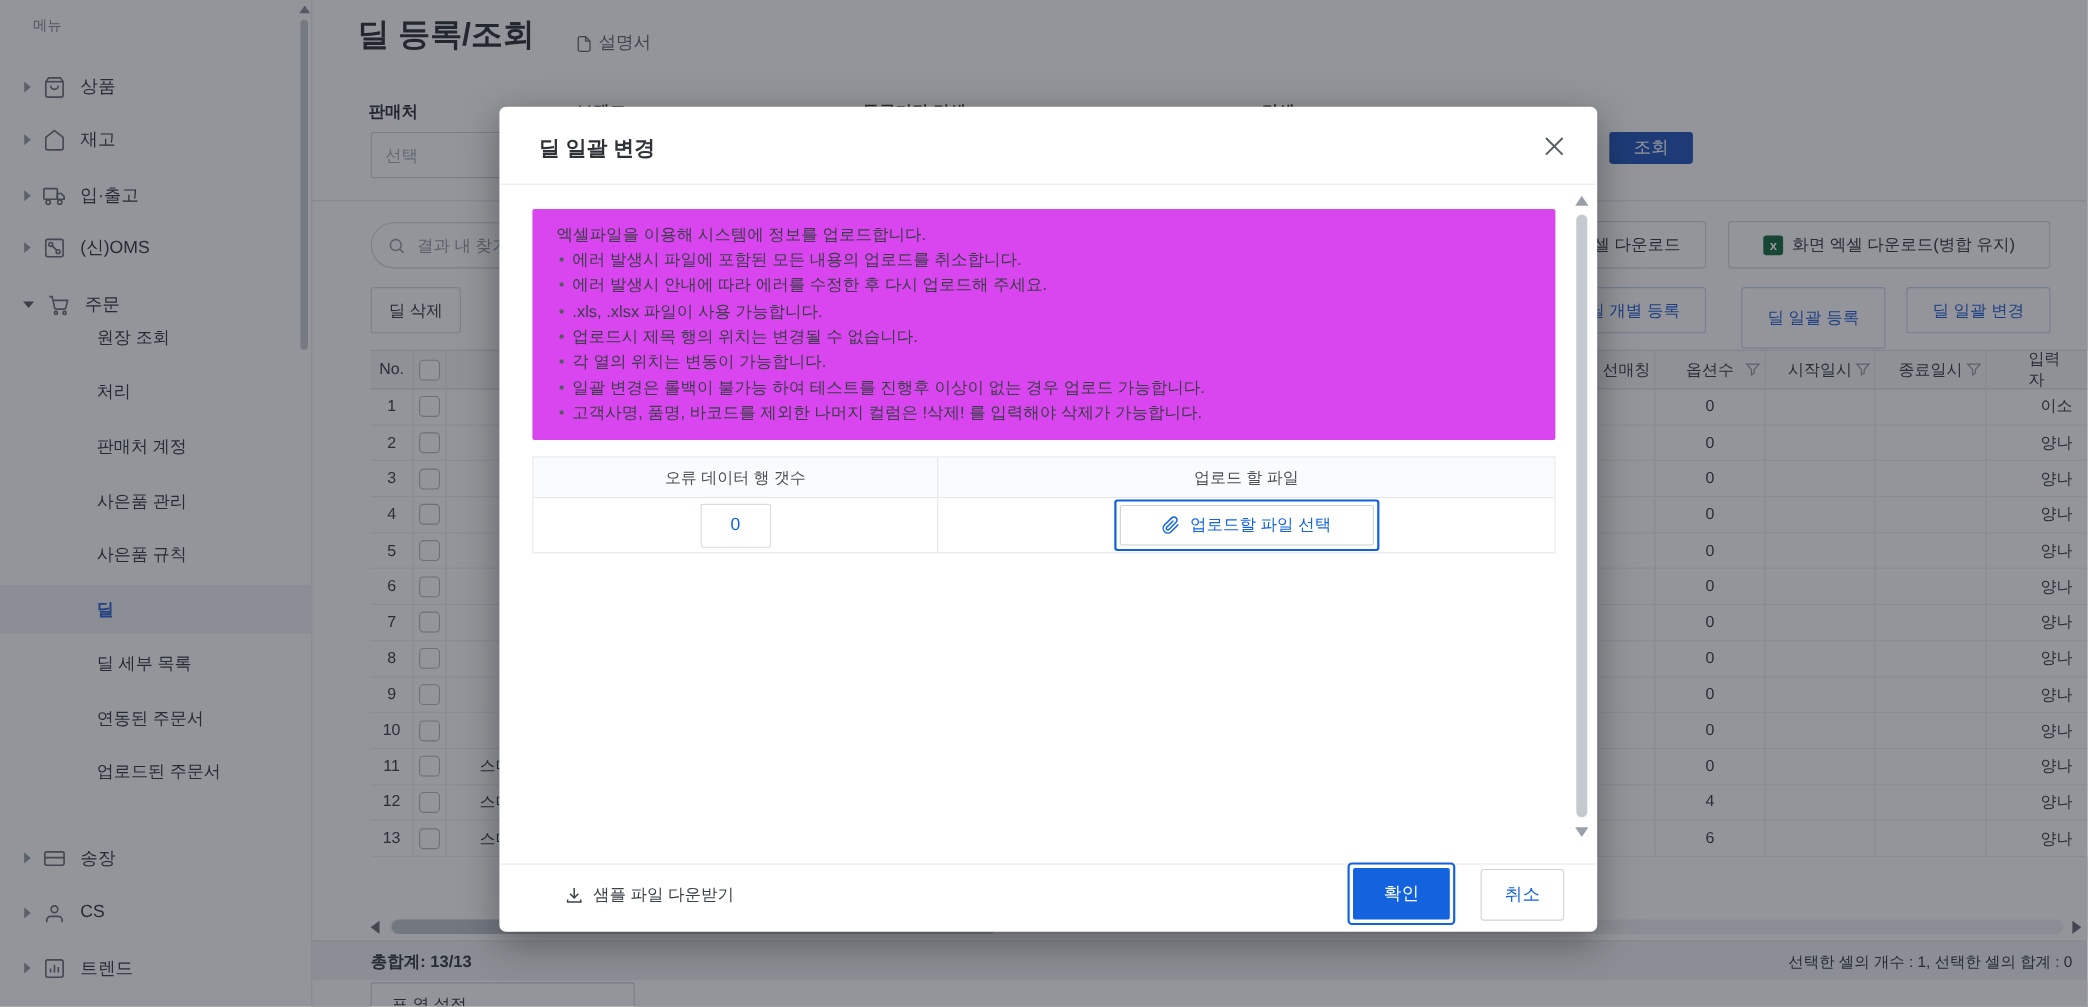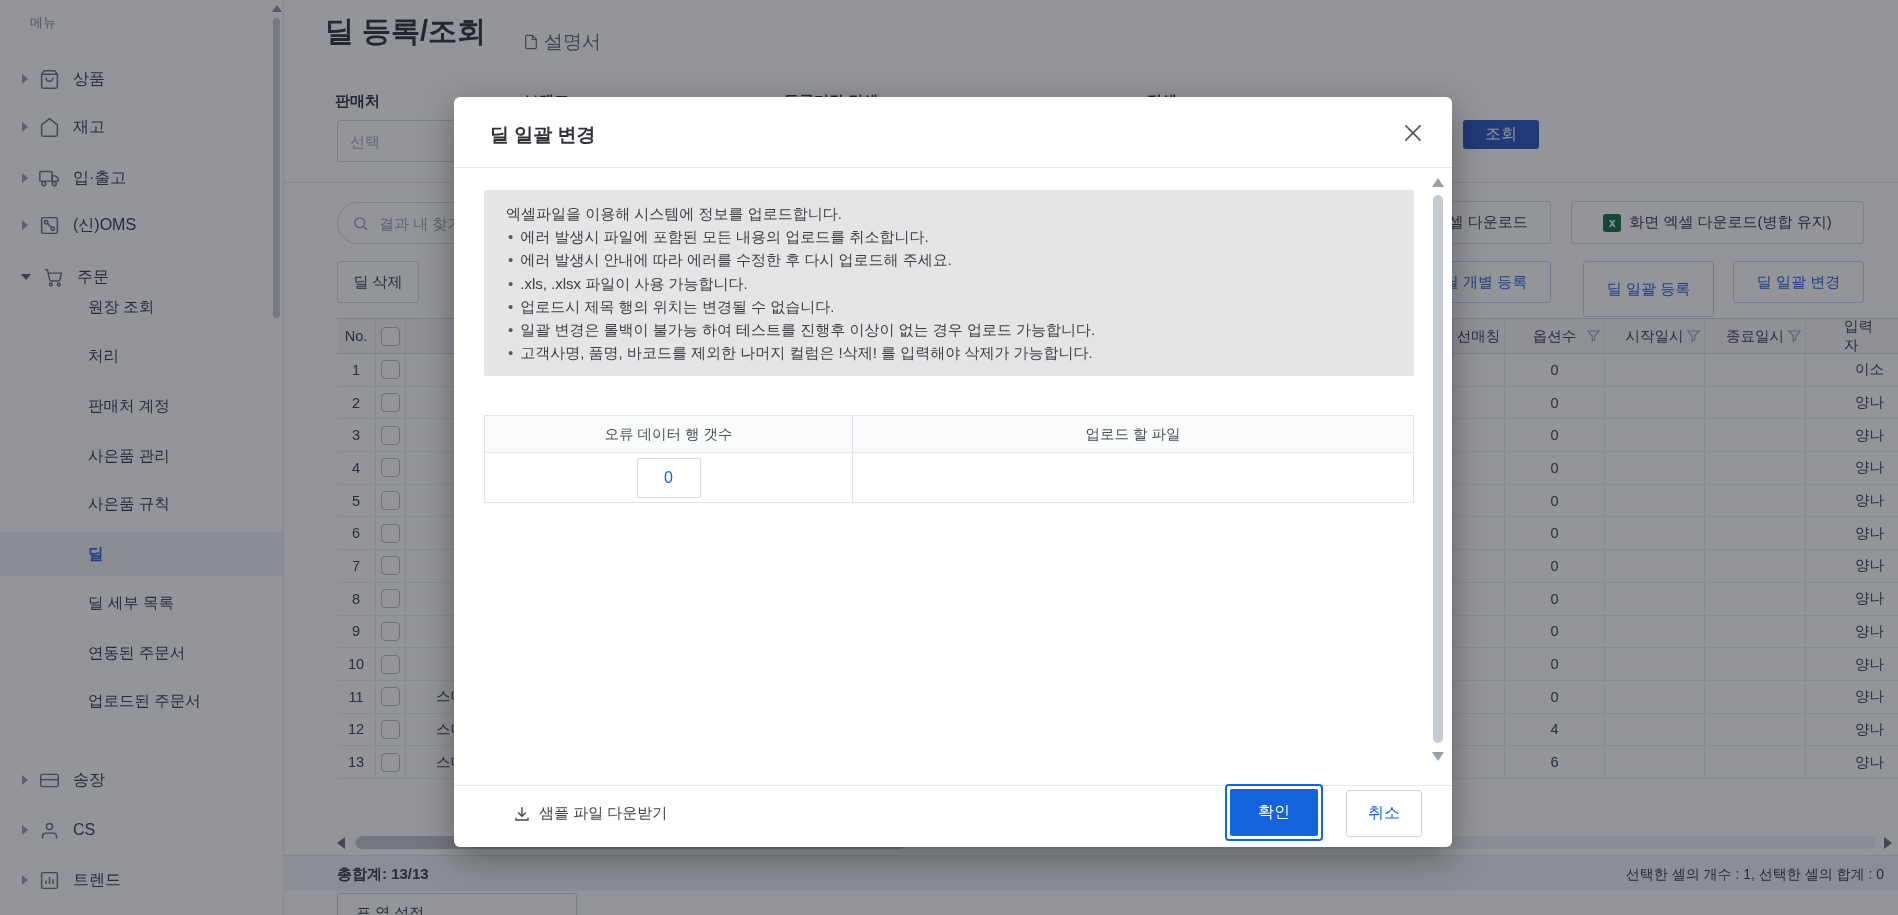--- a/index.html
+++ b/index.html
@@ -20,21 +20,21 @@
   .slabel{margin-left:13px;font-size:16px;color:#3a3f47;}
   .sub-item{position:absolute;left:0;width:283px;height:44px;display:flex;align-items:center;cursor:pointer;}
   .sub-item .slabel{margin-left:88px;font-size:15.5px;}
   .sub-item.selected{background:#eef0f3;}
   .sub-item.selected .slabel{color:#3566d6;font-weight:bold;}
   .side-scroll-up{left:272px;top:5px;width:0;height:0;border-left:5px solid transparent;border-right:5px solid transparent;border-bottom:7px solid #8d939b;}
   .side-scroll-thumb{left:273px;top:18px;width:7px;height:300px;background:#c9ced5;border-radius:4px;}
 
   
   #page-title{left:325px;top:12px;font-size:29px;font-weight:bold;color:#33373c;}
-  #manual{left:523px;top:29px;display:flex;align-items:center;gap:5px;color:#6b7075;font-size:19px;cursor:pointer;}
+  #manual{left:523px;top:29px;display:flex;align-items:center;gap:5px;color:#6b7075;font-size:16px;cursor:pointer;}
   .filter-label{position:absolute;top:92px;font-size:15px;font-weight:bold;color:#33373c;}
   #vendor-select{left:337px;top:120px;width:280px;height:42px;border:1px solid #d5d8dc;border-radius:3px;
                  box-sizing:border-box;padding:0 12px;font-size:15px;color:#3b4046;background:#fff;}
   #vendor-select::placeholder{color:#aab0b8;}
   #search-btn{left:1463px;top:120px;width:76px;height:29px;background:#2a5cbf;color:#fff;border:none;
               border-radius:3px;font-size:16px;cursor:pointer;}
   #head-divider{left:283px;top:182px;width:1615px;height:0;border-top:1px solid #e7e8ea;}
 
   
   #result-search{left:337px;top:202px;width:320px;height:42px;border:1px solid #d5d8dc;border-radius:21px;
@@ -73,21 +73,21 @@
   #col-settings{left:337px;top:893px;width:240px;height:40px;background:#fff;border:1px solid #cfd3d8;border-radius:3px;
                 box-sizing:border-box;padding:10px 0 0 18px;font-size:15px;color:#3c4148;cursor:pointer;}
 
   
   #overlay{left:0;top:0;width:1898px;height:915px;background:rgba(15,20,30,0.45);z-index:50;}
   #modal{left:454px;top:97px;width:998px;height:750px;background:#fff;border-radius:6px;z-index:100;
          box-shadow:0 10px 35px rgba(0,0,0,0.35);}
   #modal-header{position:absolute;left:0;top:0;width:100%;height:71px;border-bottom:1px solid #e8e9eb;box-sizing:border-box;}
   #modal-title{position:absolute;left:36px;top:25px;font-size:19px;font-weight:bold;color:#2f3338;}
   #modal-close{position:absolute;right:24px;top:21px;width:30px;height:30px;display:flex;align-items:center;justify-content:center;cursor:pointer;color:#55595e;}
-  #info-box{position:absolute;left:30px;top:93px;width:930px;background:#e5e5e5;border-radius:2px;
+  #info-box{position:absolute;left:30px;top:93px;width:930px;background:#d946ef;border-radius:2px;
             box-sizing:border-box;padding:12px 22px;font-size:15px;color:#3a3f46;line-height:23.2px;}
   .ml-line{white-space:nowrap;overflow:hidden;}
   .ml-line.bullet::before{content:"•";margin:0 7px 0 2px;color:#555a61;}
   #upload-table{position:absolute;left:30px;top:318px;width:930px;border:1px solid #e2e4e7;box-sizing:border-box;}
   #upload-table .ut-head{display:flex;height:36px;background:#fafbfc;border-bottom:1px solid #e2e4e7;}
   #upload-table .ut-body{display:flex;height:49px;background:#fff;}
   .ut-c1{width:368px;border-right:1px solid #e2e4e7;display:flex;align-items:center;justify-content:center;
          font-size:14.5px;color:#4a4f57;box-sizing:border-box;}
   .ut-c2{flex:1;display:flex;align-items:center;justify-content:center;font-size:14.5px;color:#4a4f57;}
   #err-count{width:62px;height:38px;border:1px solid #d9dce0;border-radius:2px;display:flex;align-items:center;
@@ -501,33 +501,46 @@
       </span>
     </div>
 
     <div id="info-box">
       <div class="ml-line">엑셀파일을 이용해 시스템에 정보를 업로드합니다.</div>
       <div>
           <div class="ml-line bullet"><span class="bullet-text">에러 발생시 파일에 포함된 모든 내용의 업로드를 취소합니다.</span></div>
           <div class="ml-line bullet"><span class="bullet-text">에러 발생시 안내에 따라 에러를 수정한 후 다시 업로드해 주세요.</span></div>
           <div class="ml-line bullet"><span class="bullet-text">.xls, .xlsx 파일이 사용 가능합니다.</span></div>
           <div class="ml-line bullet"><span class="bullet-text">업로드시 제목 행의 위치는 변경될 수 없습니다.</span></div>
+          <div class="ml-line bullet"><span class="bullet-text">각 열의 위치는 변동이 가능합니다.</span></div>
           <div class="ml-line bullet"><span class="bullet-text">일괄 변경은 롤백이 불가능 하여 테스트를 진행후 이상이 없는 경우 업로드 가능합니다.</span></div>
           <div class="ml-line bullet"><span class="bullet-text">고객사명, 품명, 바코드를 제외한 나머지 컬럼은 !삭제! 를 입력해야 삭제가 가능합니다.</span></div>
         </div>
     </div>
 
     <div id="upload-table">
       <div class="ut-head">
         <div class="ut-c1">오류 데이터 행 갯수</div>
         <div class="ut-c2">업로드 할 파일</div>
       </div>
       <div class="ut-body">
         <div class="ut-c1">
           <div id="err-count">0</div>
+        </div>
+        <div class="ut-c2">
+          <div id="file-btn-ring">
+            <div id="file-btn">
+              <span>
+                <svg width="17" height="17" viewBox="0 0 24 24" fill="none" stroke="#1363df" stroke-width="1.9">
+                    <path d="M21.44 11.05l-9.19 9.19a6 6 0 0 1-8.49-8.49l9.19-9.19a4 4 0 1 1 5.66 5.66l-9.2 9.19a2 2 0 0 1-2.83-2.83l8.49-8.48"></path>
+                  </svg>
+              </span>
+              <span>업로드할 파일 선택</span>
+            </div>
+          </div>
         </div>
       </div>
     </div>
 
     <div class="m-scroll-up"></div>
     <div class="m-scroll-thumb"></div>
     <div class="m-scroll-dn"></div>
 
     <div id="modal-footer">
       <div id="sample-link">

